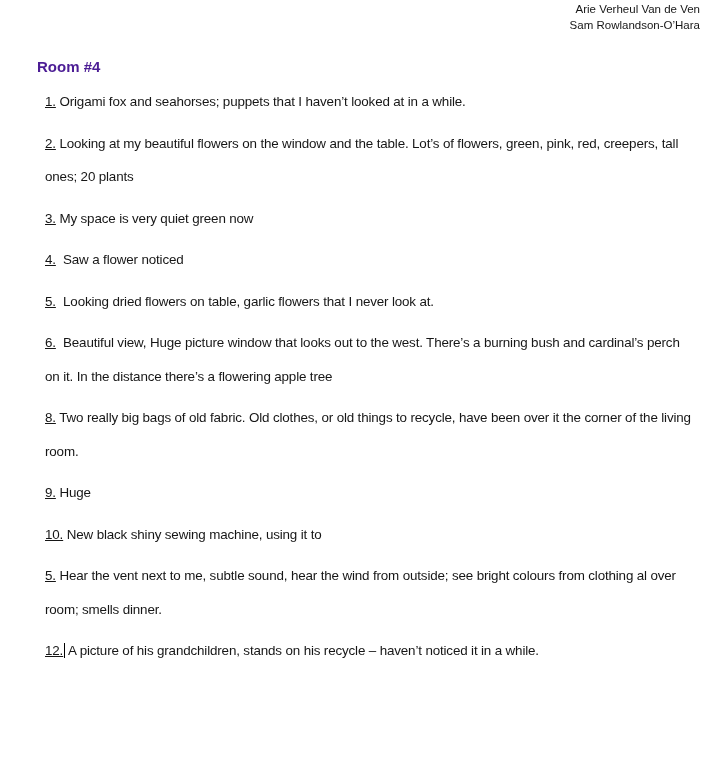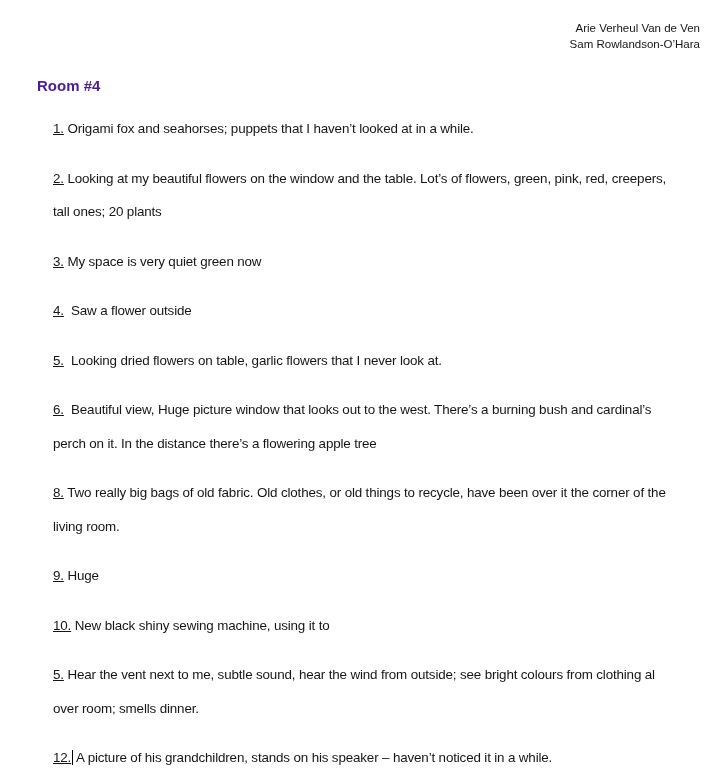--- a/index.html
+++ b/index.html
@@ -11,42 +11,42 @@
     position: relative;
     width: 727px;
     height: 772px;
     background: #ffffff;
     font-family: "Liberation Sans", sans-serif;
     color: #161616;
     overflow: hidden;
     box-sizing: border-box;
   }
   .doc-header {
-    padding: 20px 27px 0 0;
+    padding: 1px 27px 0 0;
     text-align: right;
     font-size: 11.5px;
     line-height: 16px;
     color: #161616;
   }
   .doc-title {
     margin: 24px 28px 0 37px;
     font-size: 15px;
     font-weight: bold;
     line-height: 20px;
     color: #4c1d95;
   }
   .items {
     margin: 6px 28px 0 37px;
     width: 662px;
     font-size: 13.4px;
     letter-spacing: -0.15px;
     line-height: 33.5px;
   }
   .item {
-    margin: 16px;
+    margin: 8px;
     padding: 0;
   }
   .num {
     text-decoration: underline;
   }
   .caret {
     display: inline-block;
     width: 1px;
     height: 15px;
     background: #000000;
@@ -67,32 +67,32 @@
   <h1 class="doc-title">Room #4</h1>
 
   <div class="items">
 
     <p class="item"><span class="num">1.</span> <span>Origami fox and seahorses; puppets that I haven’t looked at in a while.</span></p>
 
     <p class="item"><span class="num">2.</span> <span>Looking at my beautiful flowers on the window and the table. Lot’s of flowers, green, pink, red, creepers, tall ones; 20 plants</span></p>
 
     <p class="item"><span class="num">3.</span> <span>My space is very quiet green now</span></p>
 
-    <p class="item"><span class="num">4.</span>&nbsp; <span>Saw a flower outside</span></p>
+    <p class="item"><span class="num">4.</span>&nbsp; <span>Saw a flower noticed</span></p>
 
     <p class="item"><span class="num">5.</span>&nbsp; <span>Looking dried flowers on table, garlic flowers that I never look at.</span></p>
 
     <p class="item"><span class="num">6.</span>&nbsp; <span>Beautiful view, Huge picture window that looks out to the west. There’s a burning bush and cardinal’s perch on it. In the distance there’s a flowering apple tree</span></p>
 
 
     <p class="item"><span class="num">8.</span> <span>Two really big bags of old fabric. Old clothes, or old things to recycle, have been over it the corner of the living room.</span></p>
 
     <p class="item"><span class="num">9.</span> <span>Huge</span></p>
 
     <p class="item"><span class="num">10.</span> <span>New black shiny sewing machine, using it to</span></p>
 
     <p class="item"><span class="num">5.</span> <span>Hear the vent next to me, subtle sound, hear the wind from outside; see bright colours from clothing al over room; smells dinner.</span></p>
 
-    <p class="item"><span class="num">12.</span><span class="caret"></span> <span>A picture of his grandchildren, stands on his speaker – haven’t noticed it in a while.</span></p>
+    <p class="item"><span class="num">12.</span><span class="caret"></span> <span>A picture of his grandchildren, stands on his recycle – haven’t noticed it in a while.</span></p>
 
   </div>
 
 </div>
 
 </body></html>

